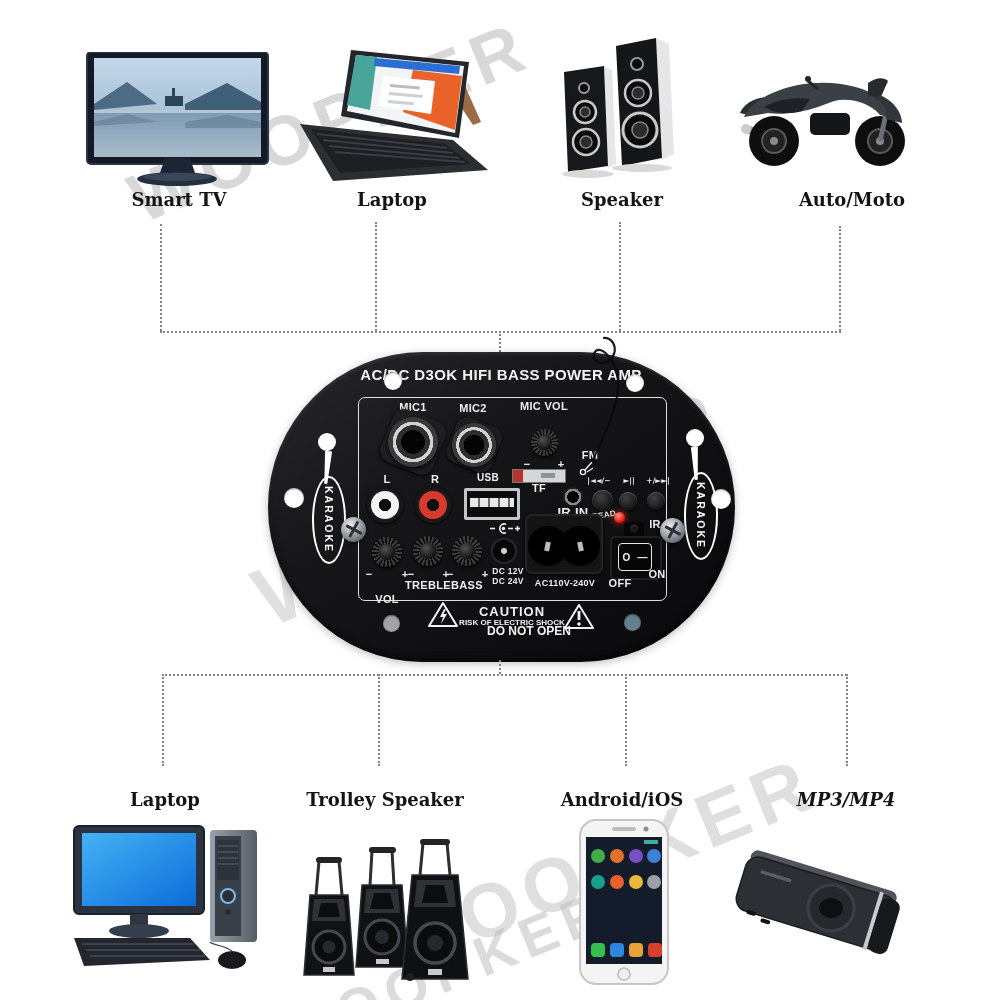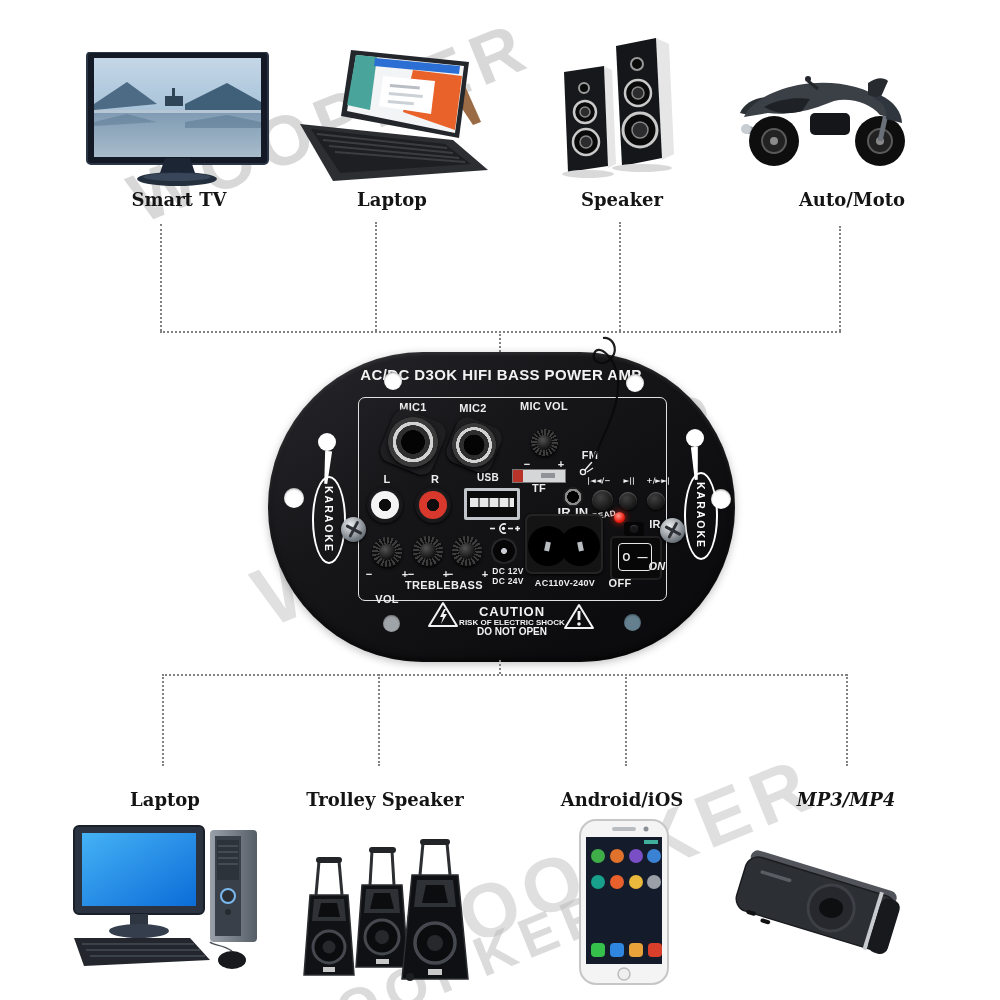--- a/index.html
+++ b/index.html
@@ -281,37 +281,37 @@
     </div>
     <div class="clabel" style="left:297px;top:231px;font-size:9px;">AC110V-240V</div>
 
     <div style="left:342px;top:184px;width:48px;height:40px;background:#0a0a0a;border:2px solid #202020;border-radius:5px;">
       <div style="left:6px;top:5px;width:32px;height:26px;background:#070707;border:1.5px solid #e8e8e8;border-radius:4px;display:flex;align-items:center;justify-content:space-around;">
         <span style="position:static;color:#eee;font-size:10px;font-weight:bold;">O</span>
         <span style="position:static;color:#eee;font-size:10px;font-weight:bold;">—</span>
       </div>
     </div>
     <div class="clabel" style="left:352px;top:231px;">OFF</div>
-    <div class="clabel" style="left:389px;top:214px;font-style:italic;">ON</div>
+    <div class="clabel" style="left:389px;top:222px;">ON</div>
 
     <div class="screw" style="left:73px;top:165px;width:25px;height:25px;"></div>
     <div class="screw" style="left:392px;top:166px;width:25px;height:25px;"></div>
 
     <svg style="left:160px;top:249px;" width="30" height="27" viewBox="0 0 30 27">
       <polygon points="15,2 29,25 1,25" fill="none" stroke="#f2f2f2" stroke-width="2" stroke-linejoin="round"></polygon>
       <path d="M16 8 L12 16 H15 L13 23 L19 13 H15.5 L18 8 Z" fill="#f2f2f2"></path>
     </svg>
     <svg style="left:296px;top:251px;" width="30" height="27" viewBox="0 0 30 27">
       <polygon points="15,2 29,25 1,25" fill="none" stroke="#f2f2f2" stroke-width="2" stroke-linejoin="round"></polygon>
       <rect x="13.6" y="8" width="2.8" height="9" fill="#f2f2f2"></rect>
       <circle cx="15" cy="21" r="1.8" fill="#f2f2f2"></circle>
     </svg>
     <div class="caution-t" style="left:244px;top:259px;font-size:13px;letter-spacing:1px;">CAUTION</div>
     <div class="caution-t" style="left:244px;top:270px;font-size:8px;">RISK OF ELECTRIC SHOCK</div>
-    <div class="caution-t" style="left:244px;top:279px;font-size:10px;">DO NOT OPEN</div>
+    <div class="caution-t" style="left:261px;top:279px;font-size:12px;">DO NOT OPEN</div>
   </div>
 
   <svg style="position:absolute;left:560px;top:330px;" width="120" height="150" viewBox="0 0 120 150">
     <path d="M32 132 C45 102 60 76 58 50 C56 28 38 12 34 24 C31 34 48 38 54 24 C57 15 51 7 43 8" fill="none" stroke="#0a0a0a" stroke-width="2.2" opacity=".92"></path>
   </svg>
 
   <div class="dot-v" style="left:499px;top:660px;height:14px;"></div>
   <div class="dot-h" style="left:162px;top:674px;width:685px;"></div>
   <div class="dot-v" style="left:162px;top:674px;height:92px;"></div>
   <div class="dot-v" style="left:378px;top:674px;height:92px;"></div>

